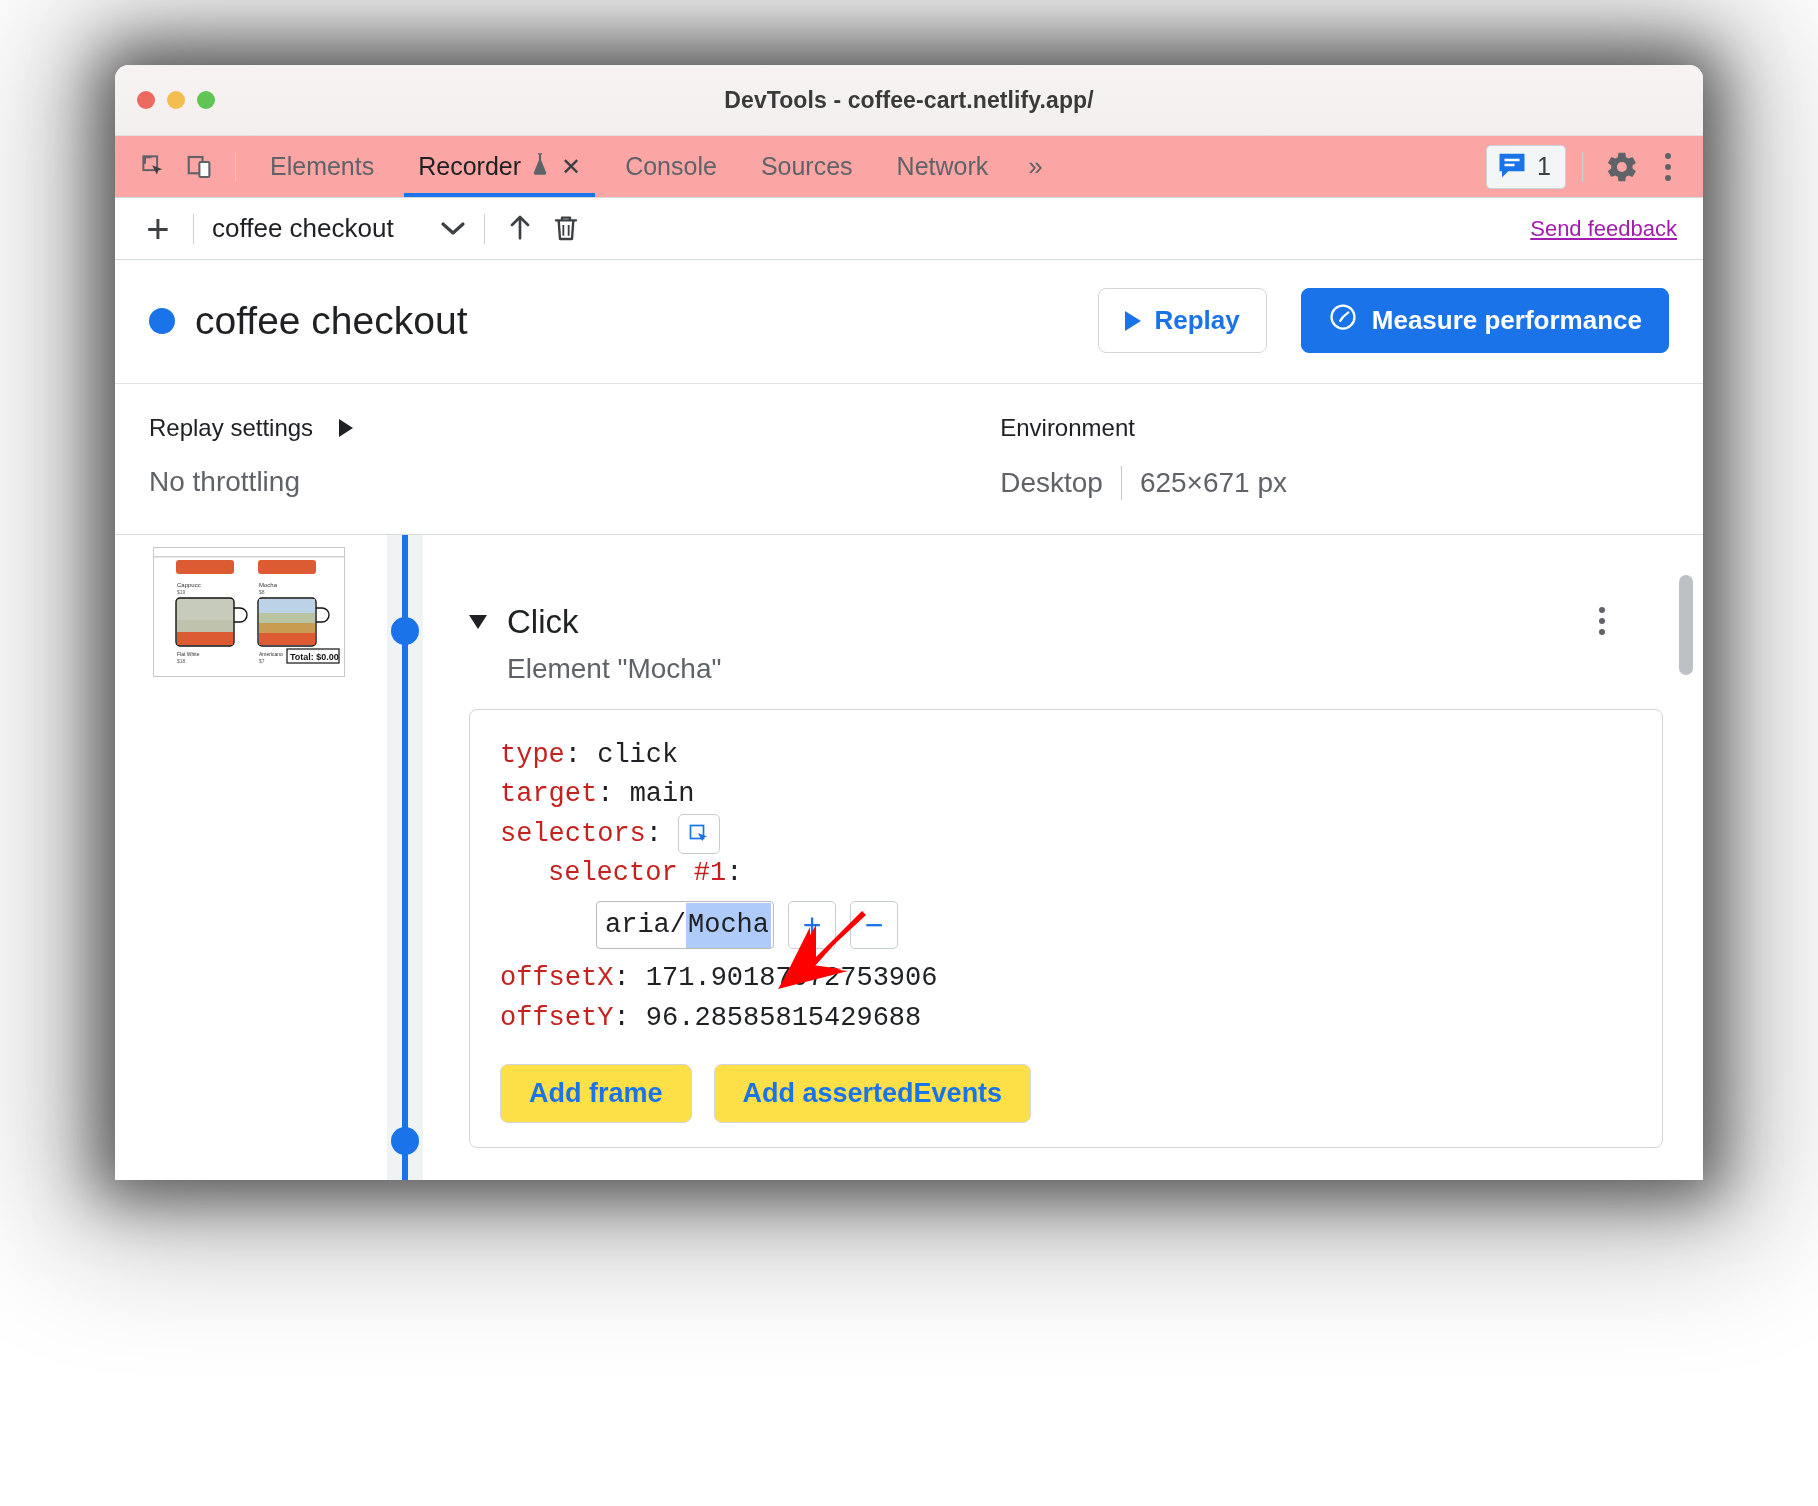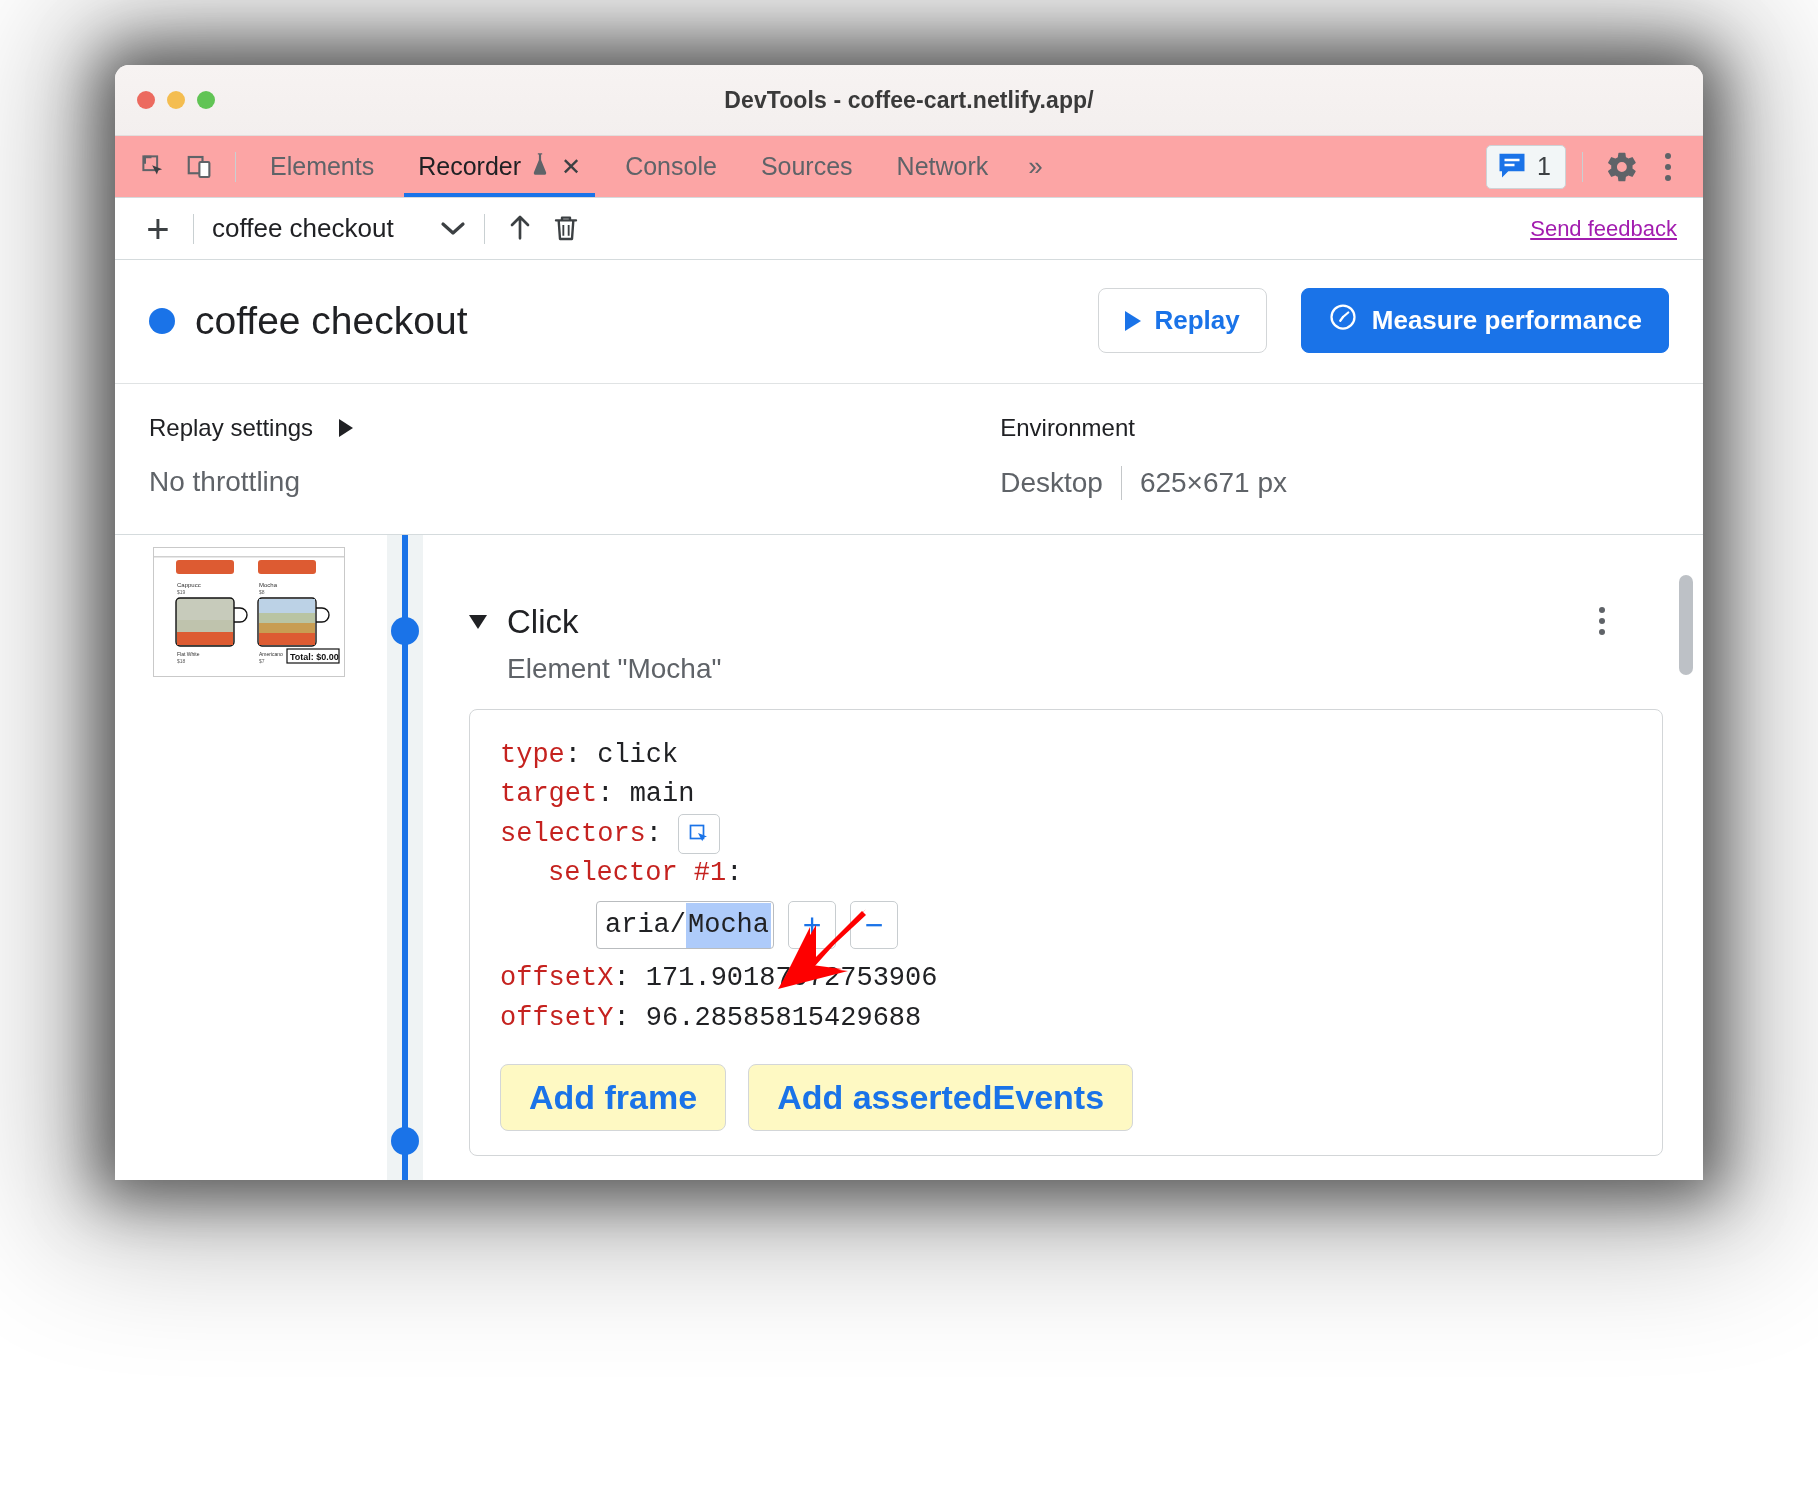--- a/index.html
+++ b/index.html
@@ -253,22 +253,22 @@
   .mini-btn {
     display: inline-flex; align-items: center; justify-content: center;
     width: 48px; height: 48px; margin-left: 14px;
     border: 1px solid #c8cdd0; border-radius: 5px;
     background: #fff; color: #1a73e8;
     font-size: 32px; font-family: "Liberation Sans", sans-serif;
   }
   .addbtn-row { display: flex; gap: 22px; margin-top: 26px; }
   .add-btn {
     border: 1px solid #d3d6d8; border-radius: 8px;
-    background: #fef9c3; color: #1a73e8;
-    font-weight: bold; font-size: 34px;
+    background: #fde047; color: #1a73e8;
+    font-weight: bold; font-size: 27px;
     font-family: "Liberation Sans", sans-serif;
     padding: 13px 28px;
   }
   .scrollbar {
     position: absolute; right: 10px; top: 40px;
     width: 14px; height: 100px;
     border-radius: 7px; background: #bdc1c6;
   }
 
   

